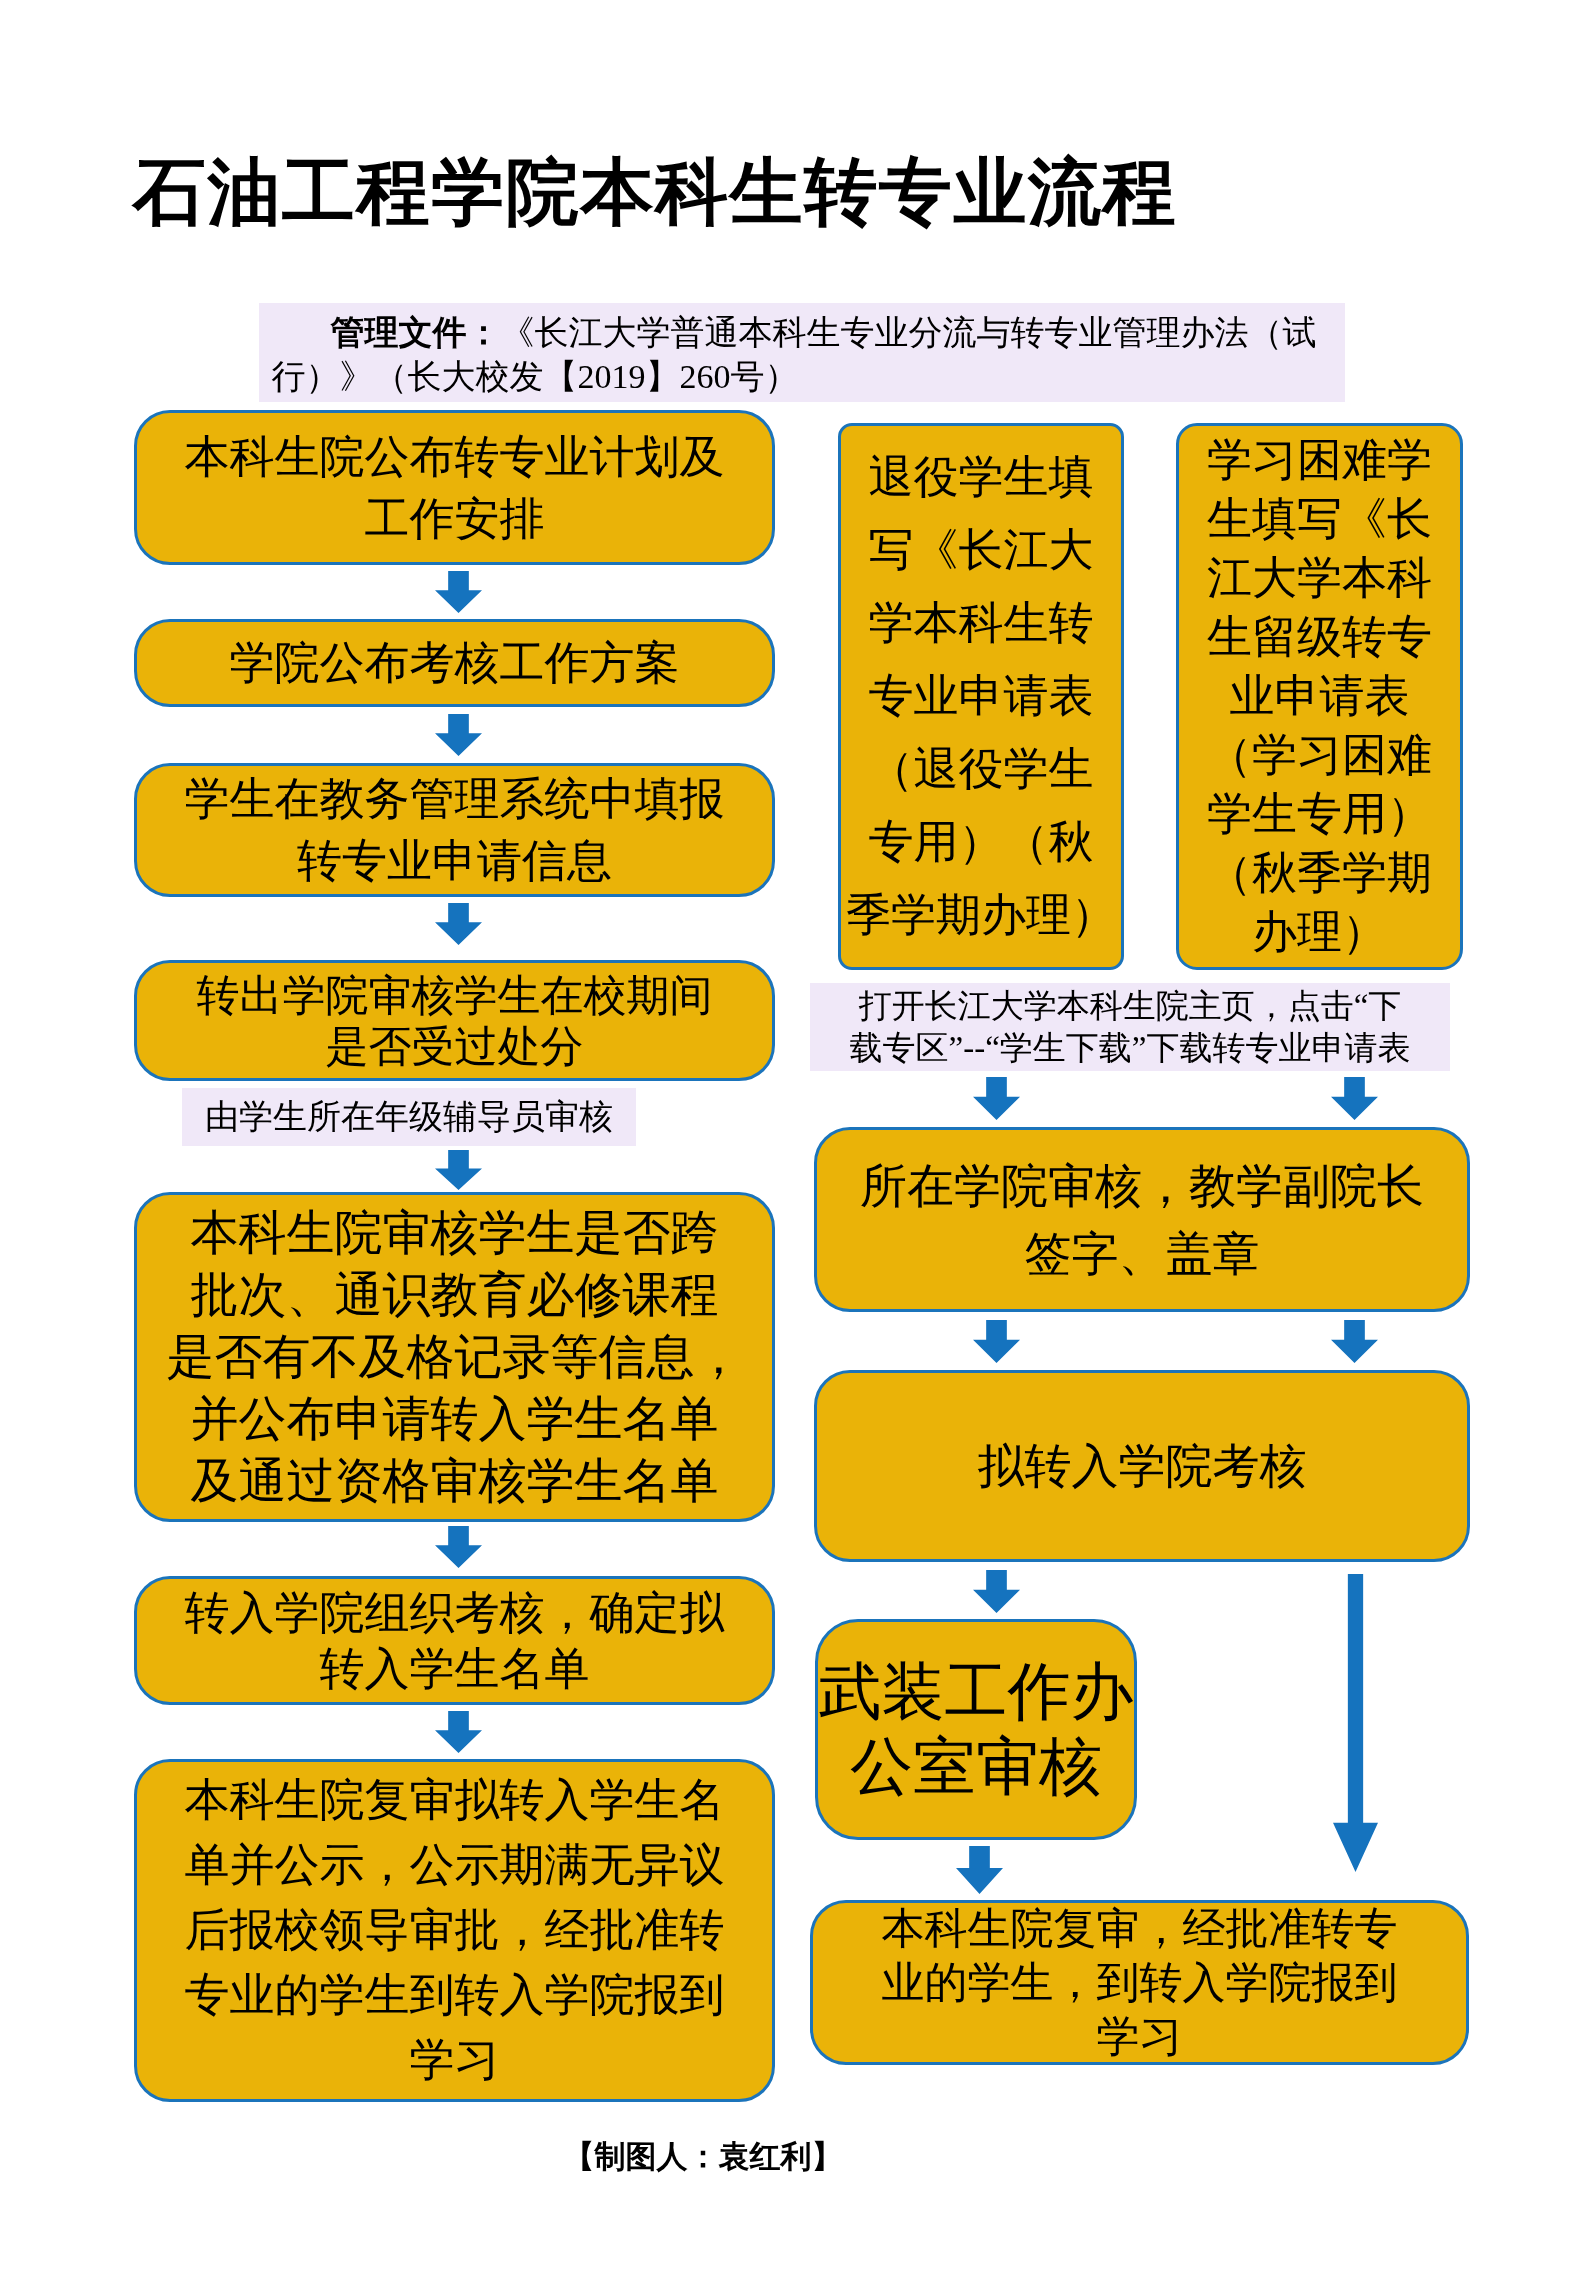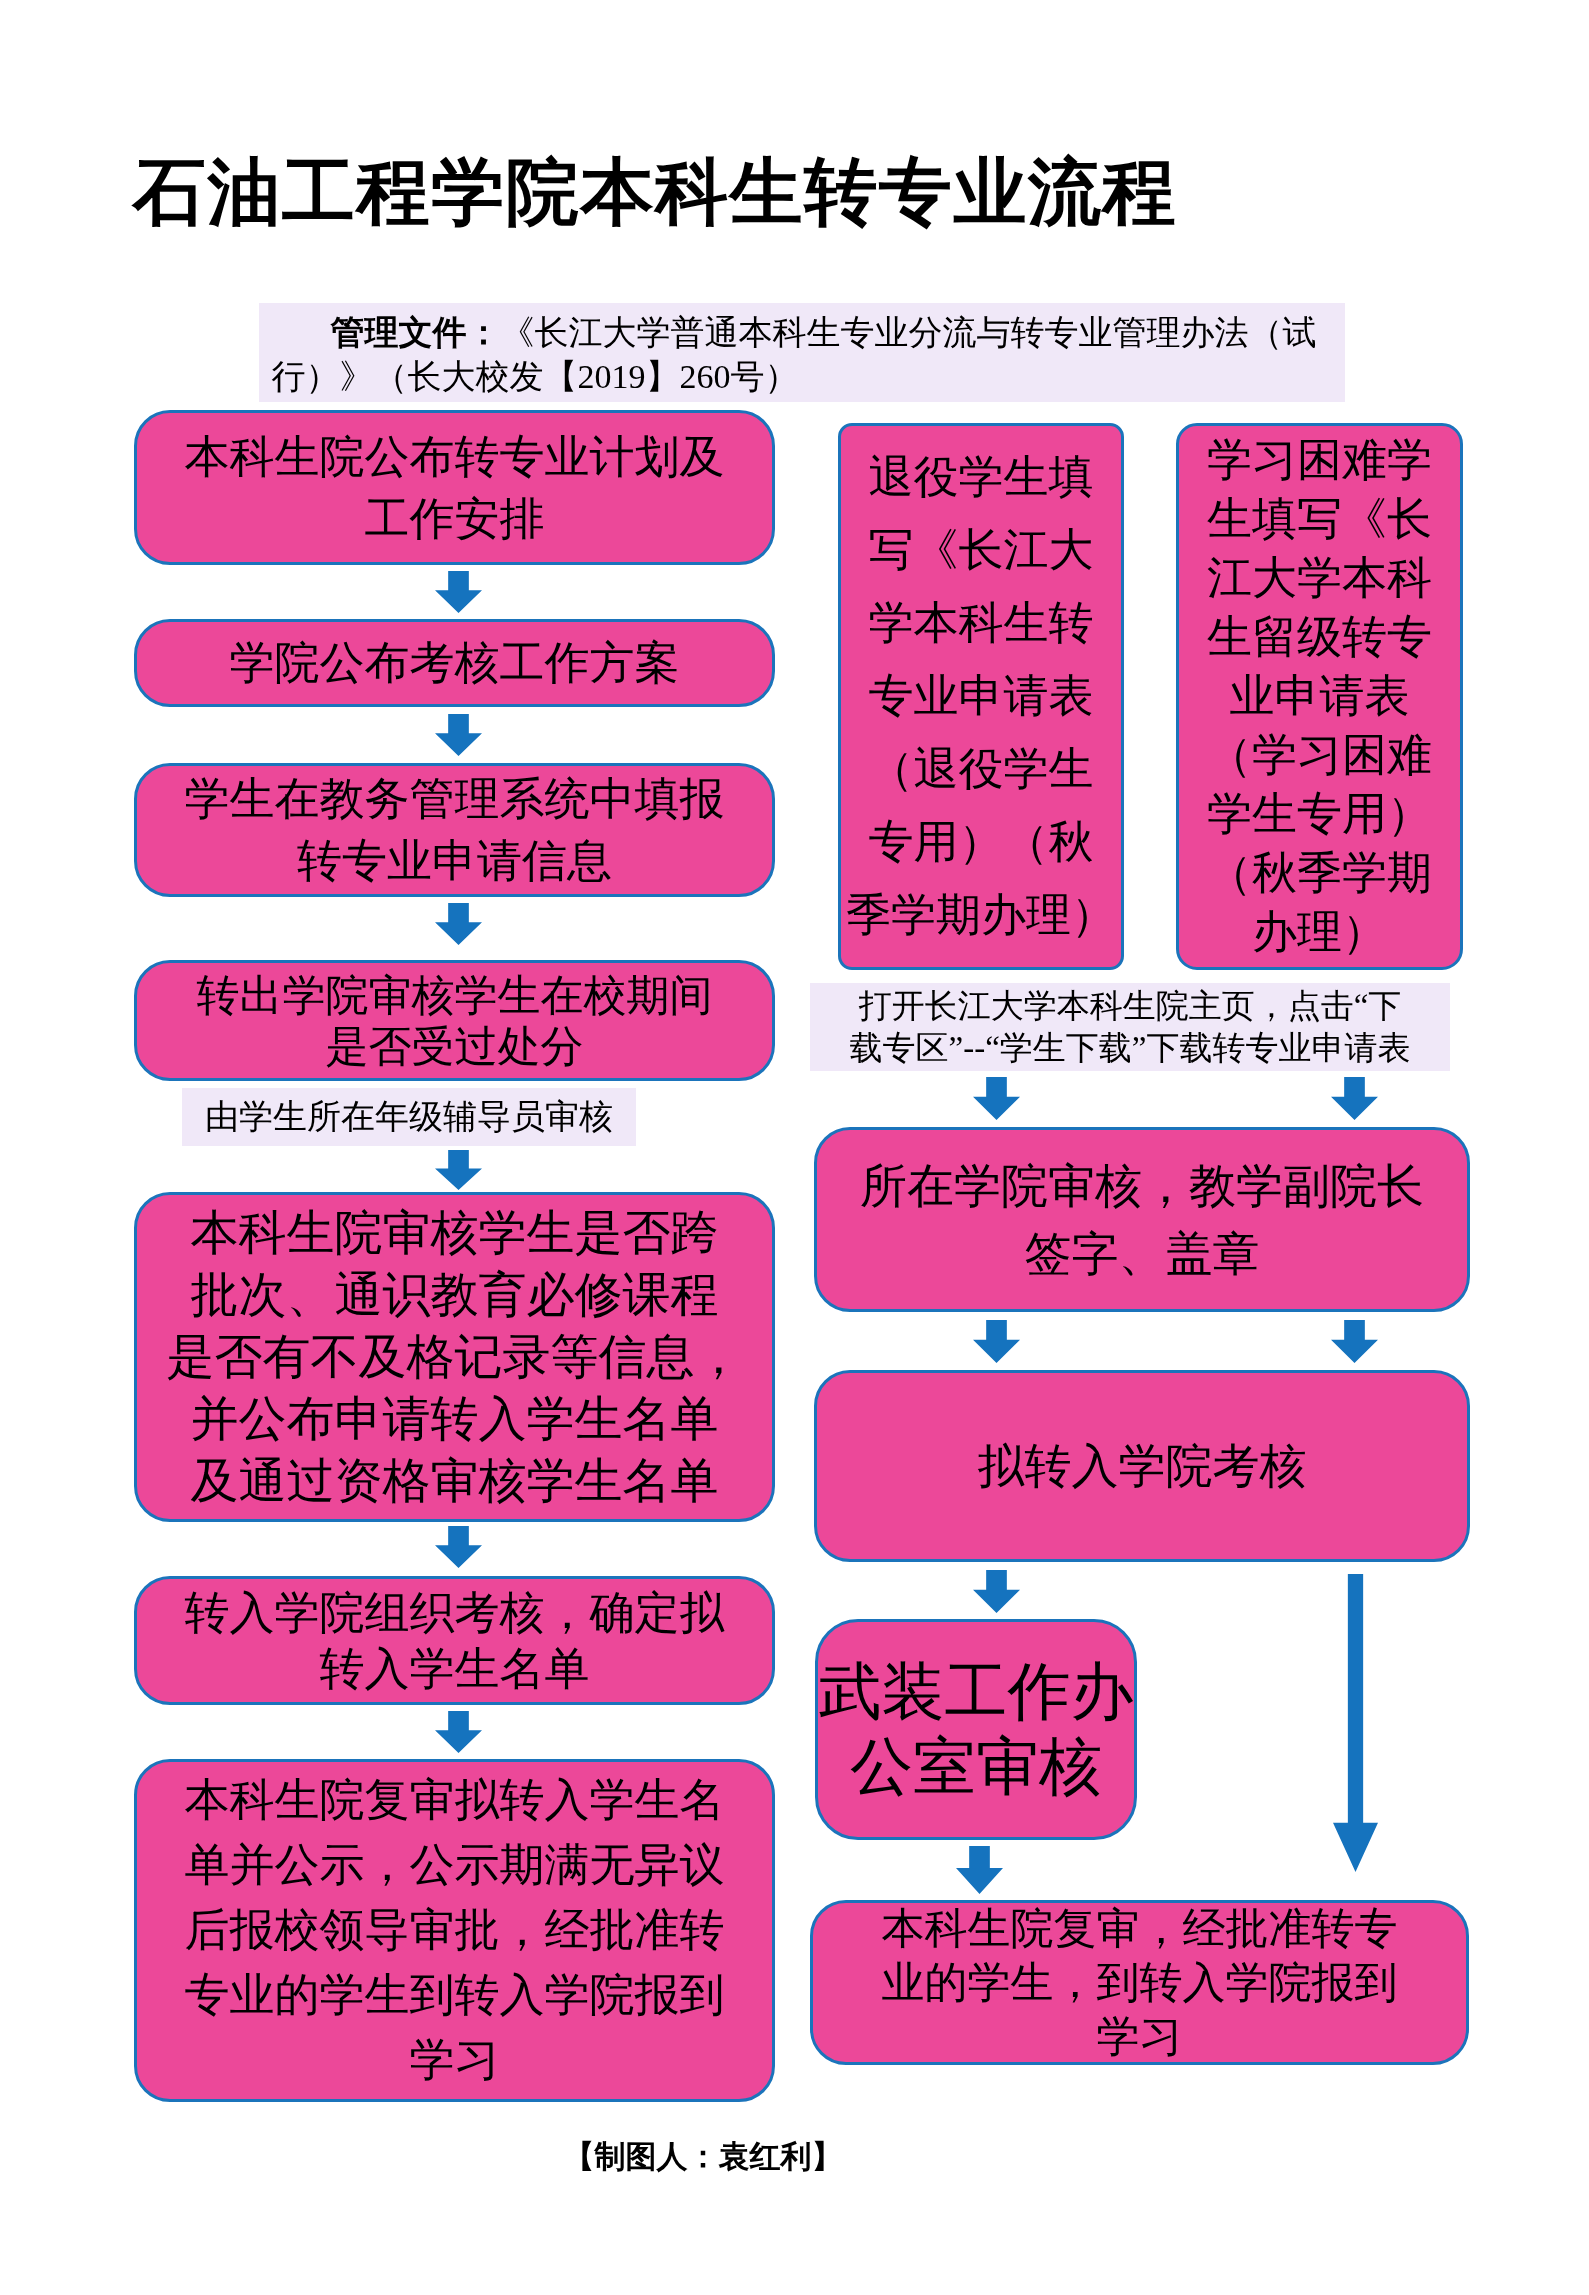--- a/index.html
+++ b/index.html
@@ -24,21 +24,21 @@
     font-weight:900;
     font-size:73px;
     letter-spacing:1.6px;
     color:#000;
   }
   .box{
     position:absolute;
     box-sizing:border-box;
     border:3.1px solid var(--border);
     border-radius:36px;
-    background:#ec4899;
+    background:#eab308;
     display:flex;align-items:center;justify-content:center;
     text-align:center;
     white-space:pre-line;
     color:var(--ink);
   }
   .note{
     position:absolute;
     box-sizing:border-box;
     background:var(--notebg);
     color:var(--ink);

